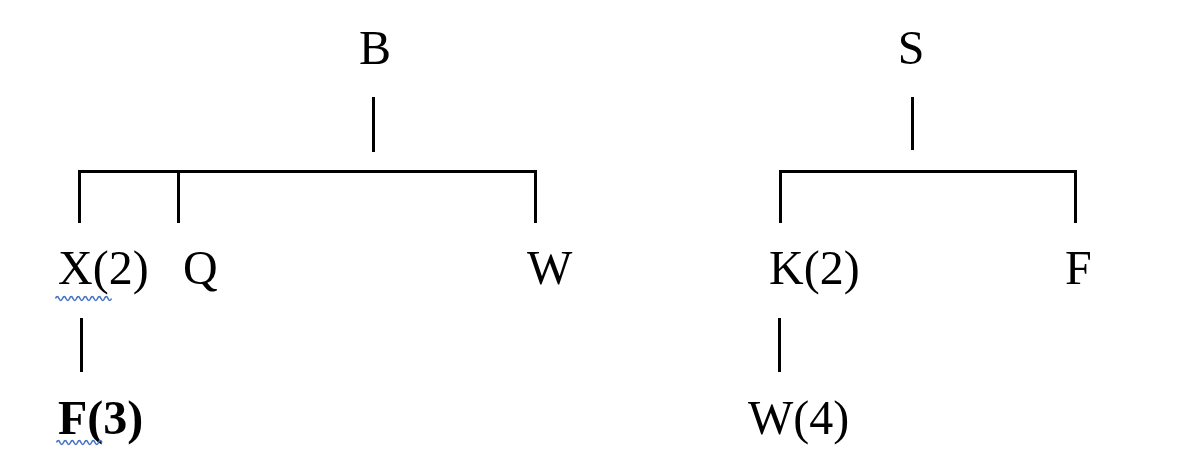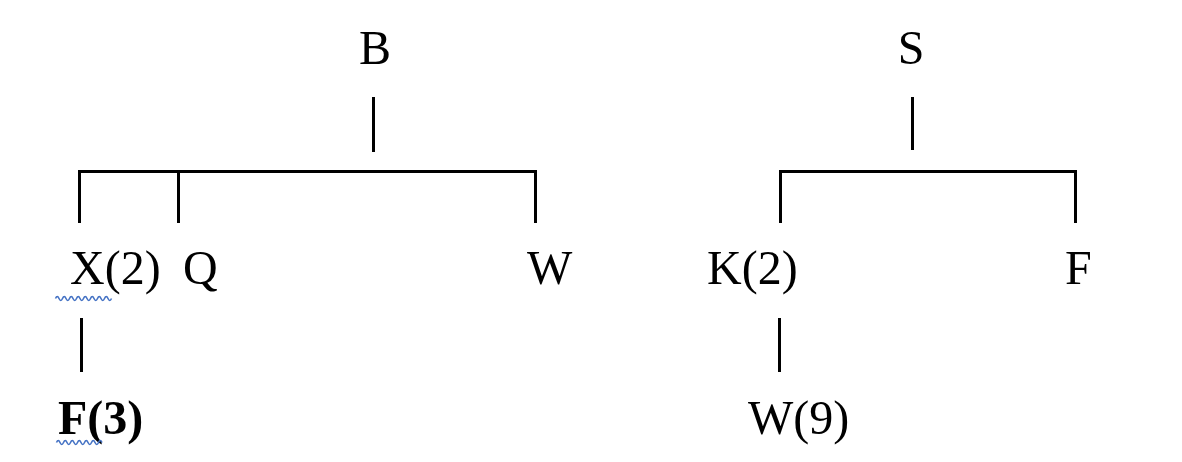--- a/index.html
+++ b/index.html
@@ -45,21 +45,21 @@
     <span class="node-label centered" style="left:375px; top:24px;">B</span>
 
     <div class="tline" style="left:372px; top:97px; width:3px; height:55px;"></div>
 
     <div class="tline" style="left:78px; top:170px; width:459px; height:3px;"></div>
 
     <div class="tline" style="left:78px; top:170px; width:3px; height:53px;"></div>
     <div class="tline" style="left:177px; top:170px; width:3px; height:53px;"></div>
     <div class="tline" style="left:534px; top:170px; width:3px; height:53px;"></div>
 
-    <span class="node-label" style="left:70px; top:244px;">X(2)</span>
+    <span class="node-label" style="left:58px; top:244px;">X(2)</span>
     <span class="node-label" style="left:183px; top:244px;">Q</span>
     <span class="node-label" style="left:527px; top:244px;">W</span>
 
     <svg class="squiggle" style="left:55px; top:293px;" width="57" height="8" viewBox="0 0 57 8">
       <path d="M0.5 5.5 Q2.25 1.5 4 5.5 T7.5 5.5 T11 5.5 T14.5 5.5 T18 5.5 T21.5 5.5 T25 5.5 T28.5 5.5 T32 5.5 T35.5 5.5 T39 5.5 T42.5 5.5 T46 5.5 T49.5 5.5 T53 5.5 T56.5 5.5" fill="none" stroke-width="1.6" stroke="#4472C4"></path>
     </svg>
 
     <div class="tline" style="left:80px; top:318px; width:3px; height:54px;"></div>
 
     <span class="node-label" style="left:58px; top:394px;font-weight:bold;">F(3)</span>
@@ -73,21 +73,21 @@
 
     <span class="node-label centered" style="left:911px; top:24px;">S</span>
 
     <div class="tline" style="left:911px; top:97px; width:3px; height:53px;"></div>
 
     <div class="tline" style="left:779px; top:170px; width:298px; height:3px;"></div>
 
     <div class="tline" style="left:779px; top:170px; width:3px; height:53px;"></div>
     <div class="tline" style="left:1074px; top:170px; width:3px; height:53px;"></div>
 
-    <span class="node-label" style="left:707px; top:244px;font-family:Liberation Serif, serif;">K(2)</span>
+    <span class="node-label" style="left:769px; top:244px;font-family:Liberation Serif, serif;">K(2)</span>
     <span class="node-label" style="left:1065px; top:244px;">F</span>
 
     <div class="tline" style="left:778px; top:318px; width:3px; height:54px;"></div>
 
-    <span class="node-label" style="left:748px; top:394px;">W(9)</span>
+    <span class="node-label" style="left:748px; top:394px;">W(4)</span>
   </div>
 
 </div>
 
 </body></html>

